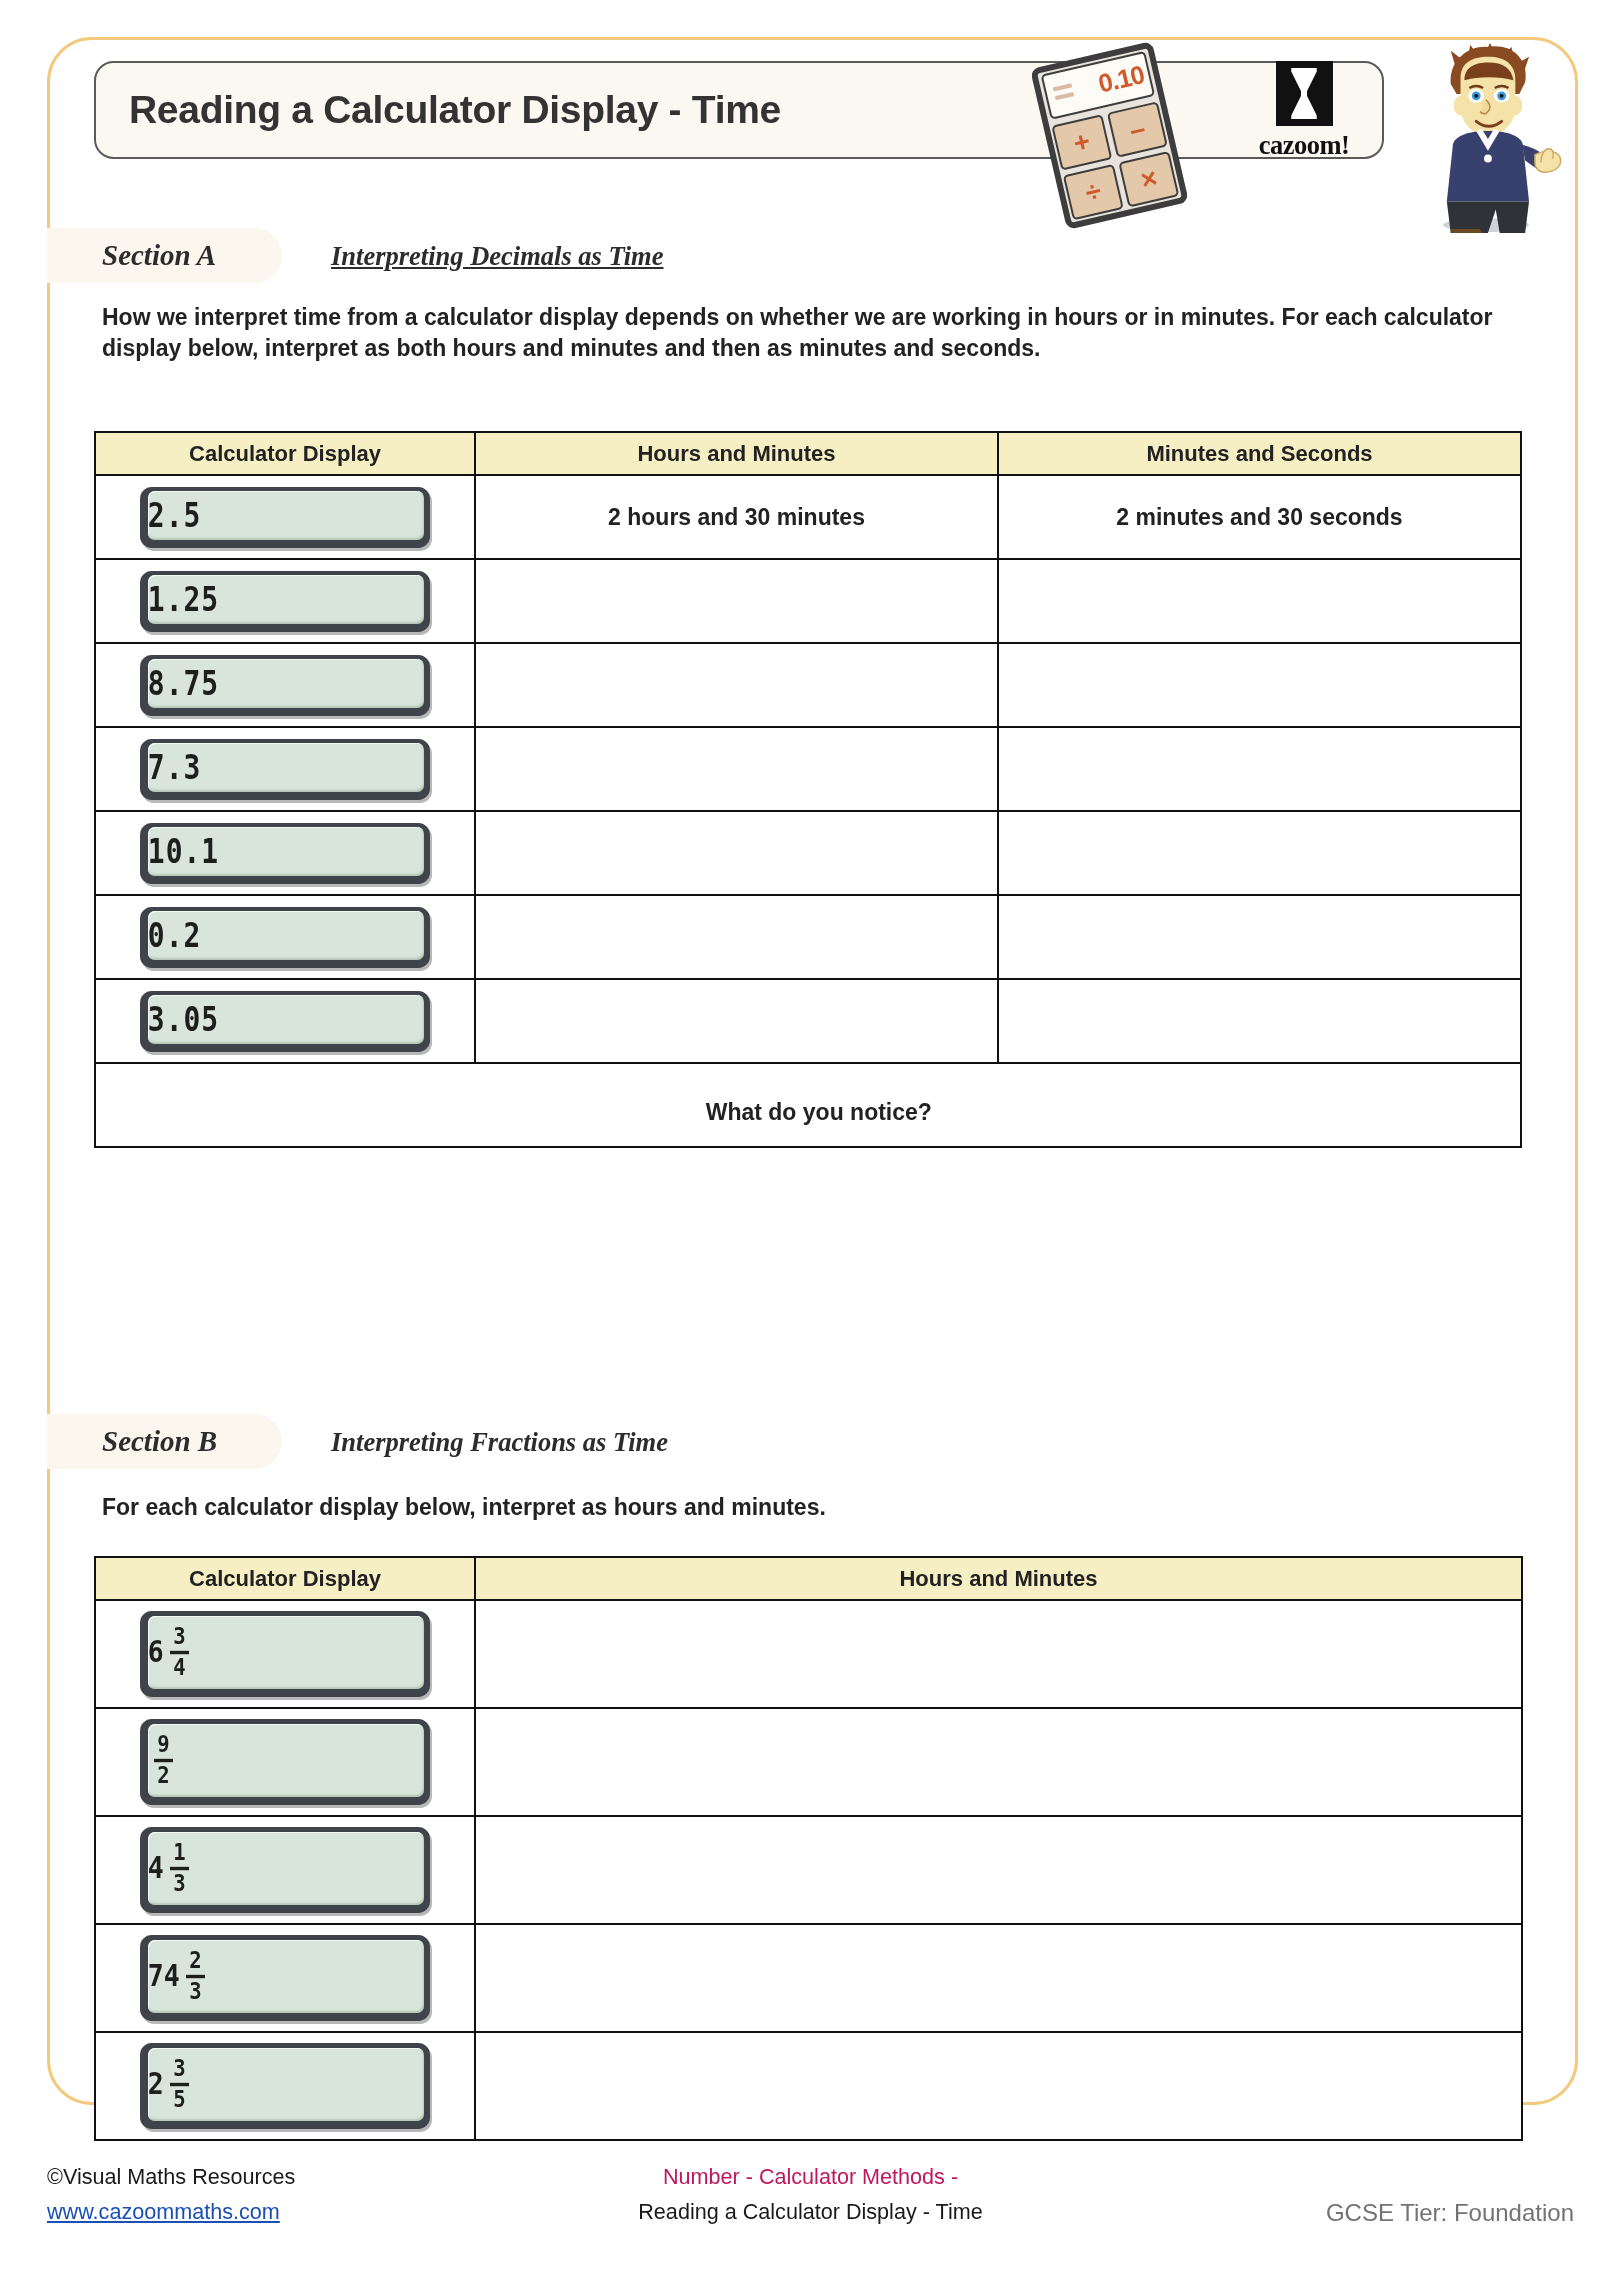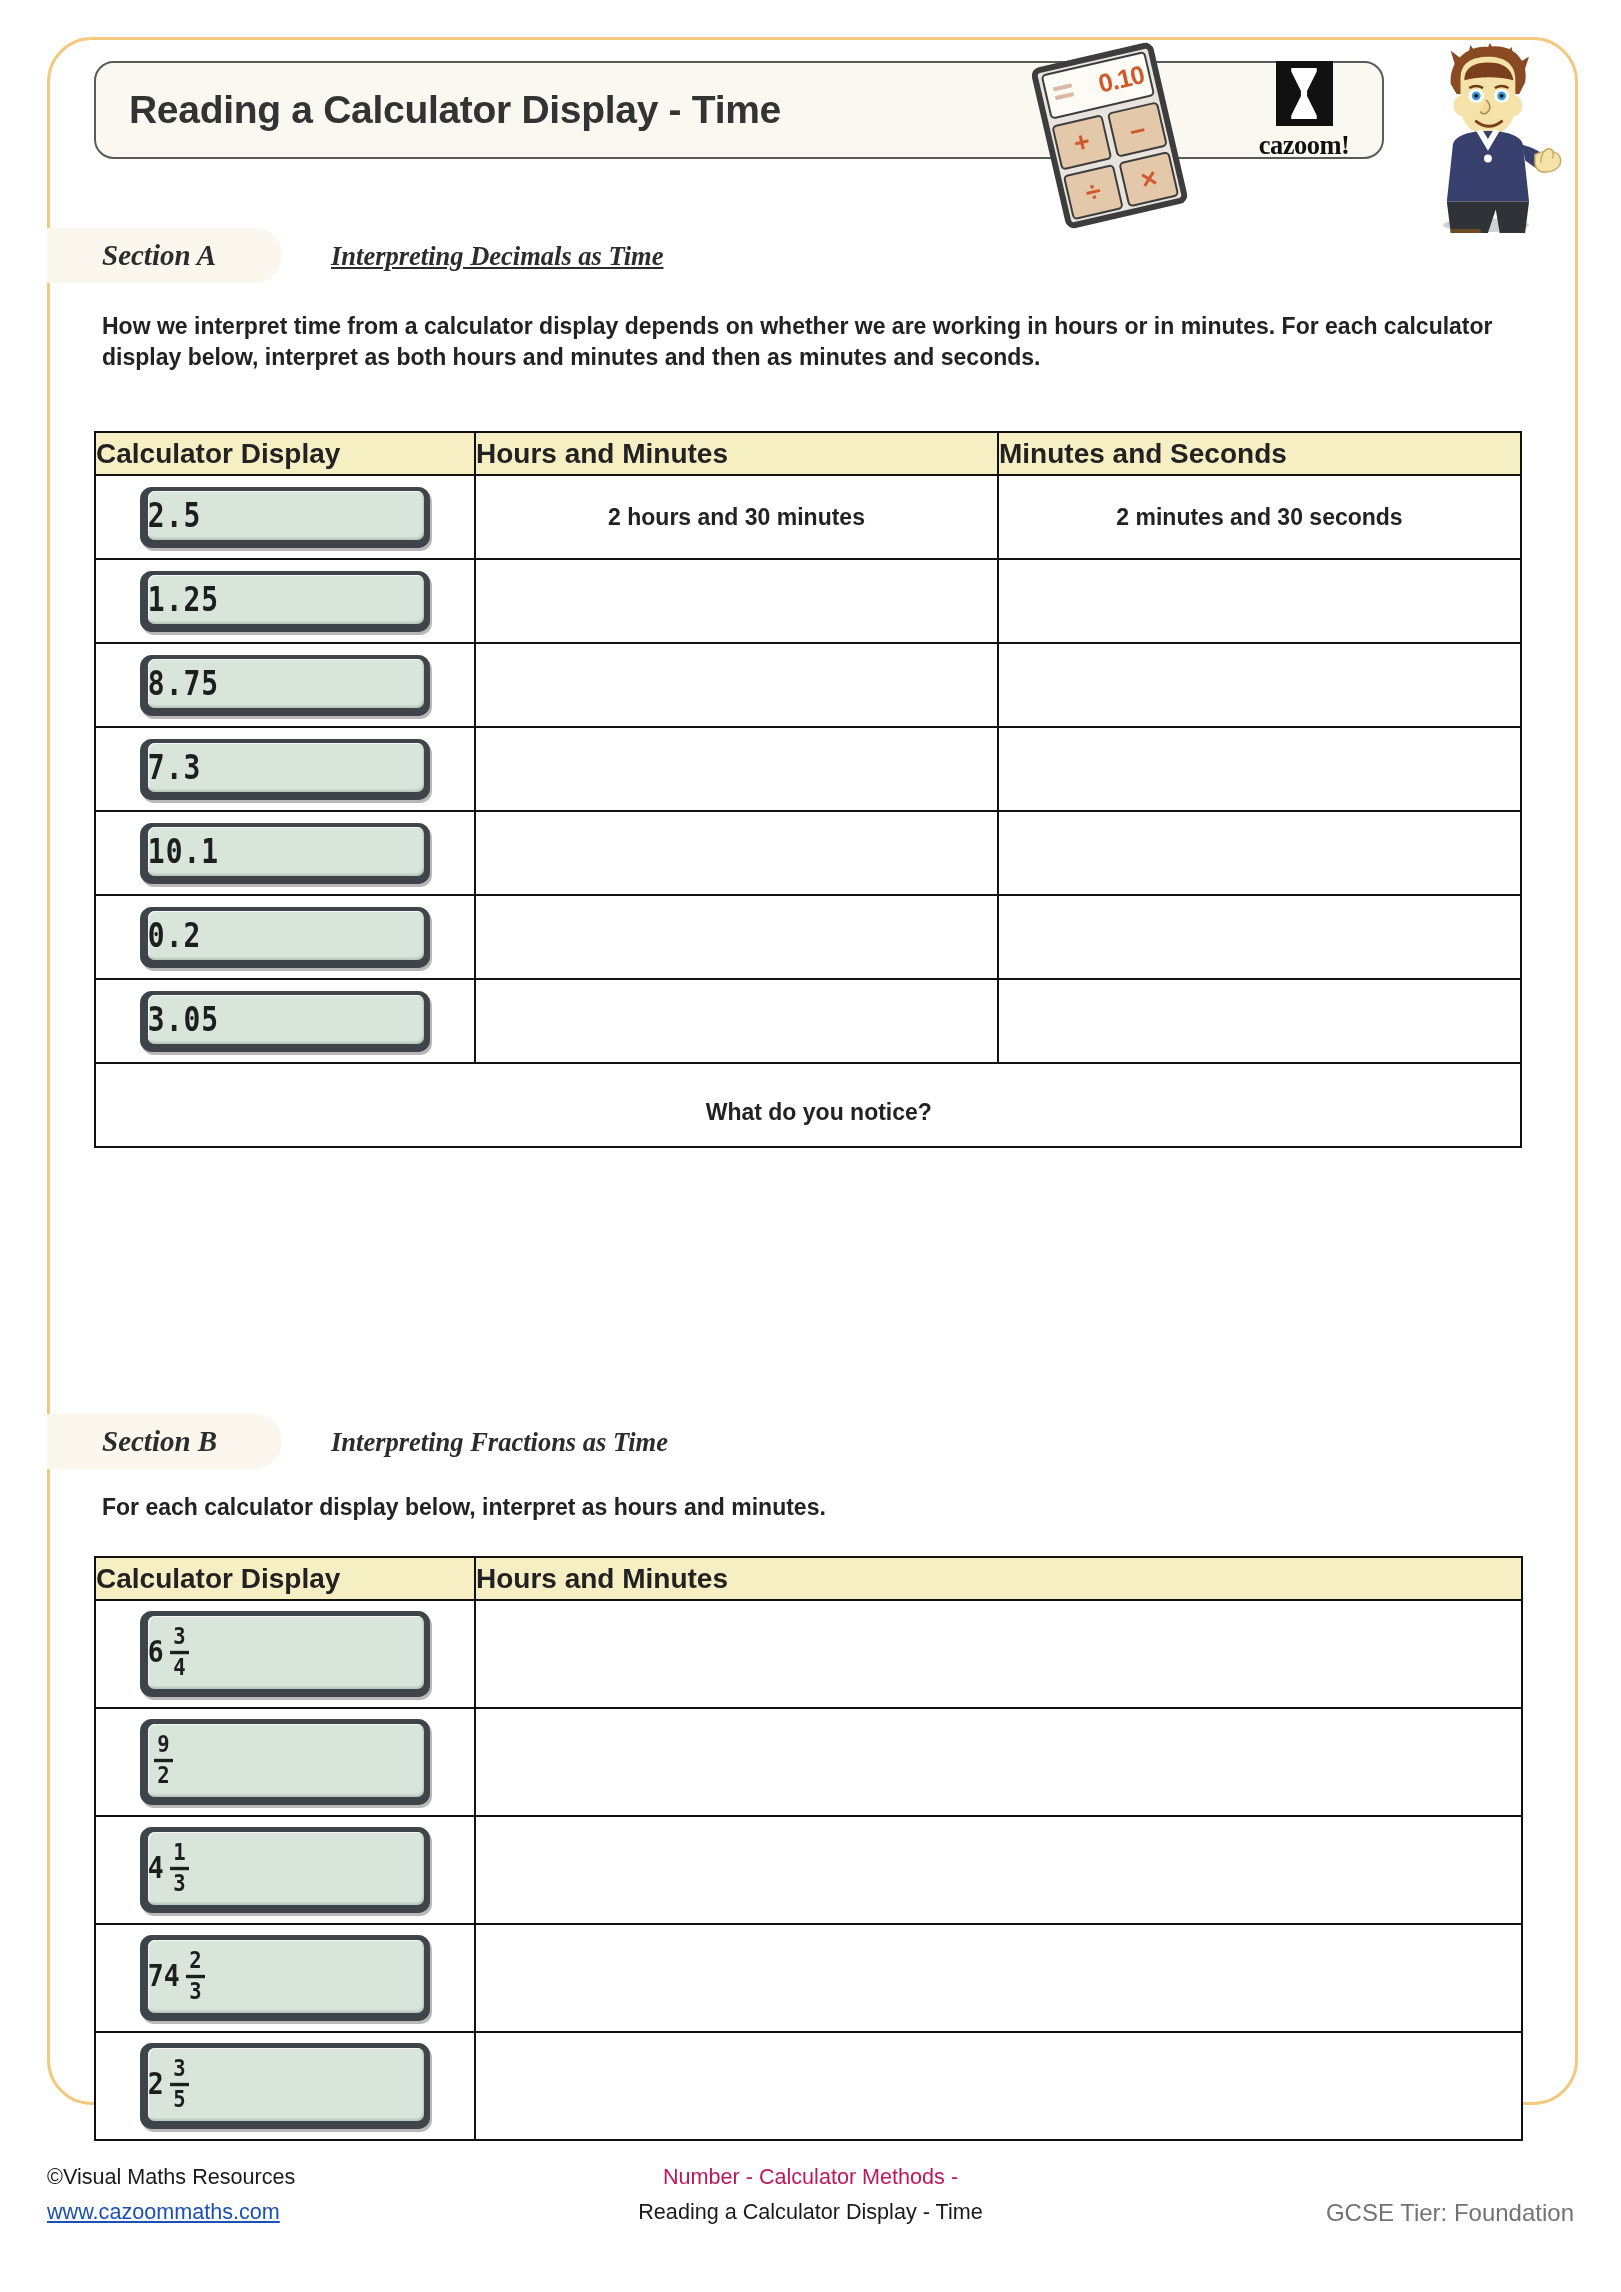--- a/index.html
+++ b/index.html
@@ -150,25 +150,25 @@
 
   
   table.wsheet {
     position: absolute;
     border-collapse: collapse;
     table-layout: fixed;
   }
   table.wsheet th {
     background: #f7efc4;
     border: 2px solid #111111;
-    font-size: 28px;
+    font-size: 22px;
     font-weight: bold;
     color: #222222;
     height: 43px;
-    text-align: left;
+    text-align: center;
   }
   table.wsheet td {
     border: 2px solid #111111;
     background: #ffffff;
     height: 84px;
     text-align: center;
     vertical-align: middle;
     font-size: 23px;
     font-weight: bold;
     color: #222222;
@@ -304,21 +304,21 @@
       <path d="M56 168 L140 168 L136 200 L110 200 L106 176 L98 200 L60 200 Z" fill="#2f3236"></path>
       <path d="M60 200 L92 200 L90 196 L60 196 Z" fill="#6b4a22"></path>
     </svg>
   </div>
 
   <div class="section-head" style="left:47px; top:228px; width:235px;">
     <span class="sec-label">Section A</span>
   </div>
   <div class="sec-sub" style="left:331px; top:241px;text-decoration:underline;">Interpreting Decimals as Time</div>
 
-  <div class="para" style="left:102px; top:311px; width:1402px;">How we interpret time from a calculator display depends on whether we are working in hours or in minutes. For each calculator display below, interpret as both hours and minutes and then as minutes and seconds.</div>
+  <div class="para" style="left:102px; top:302px; width:1402px;">How we interpret time from a calculator display depends on whether we are working in hours or in minutes. For each calculator display below, interpret as both hours and minutes and then as minutes and seconds.</div>
 
   <table class="wsheet" style="left:94px; top:431px; width:1427px;">
     <colgroup>
         <col style="width:380px">
         <col style="width:523px">
         <col style="width:523px">
       </colgroup>
     <thead>
       <tr>
         <th>Calculator Display</th>

